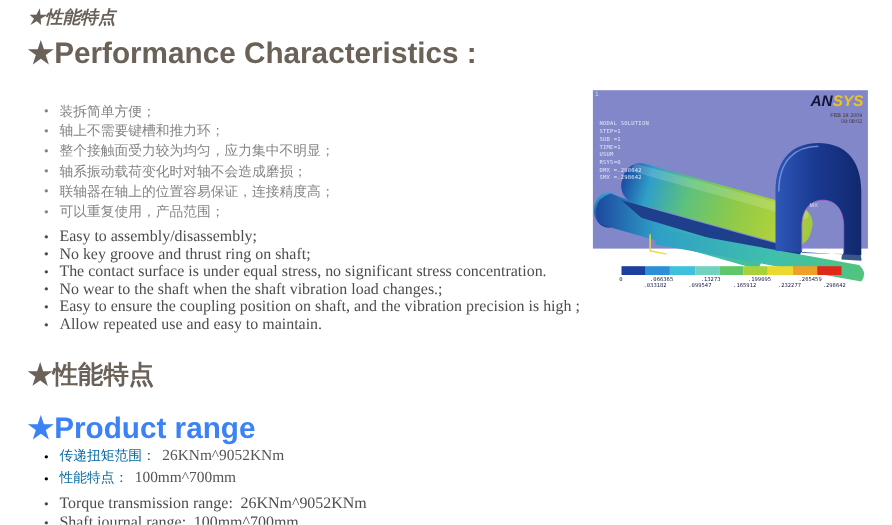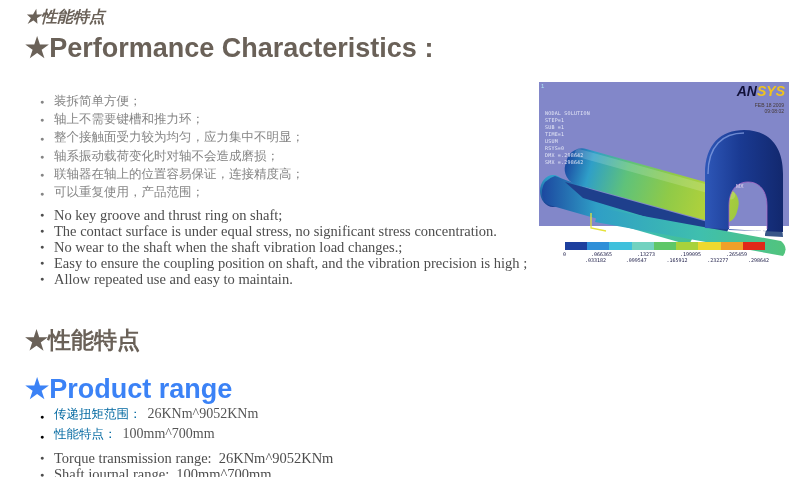--- a/index.html
+++ b/index.html
@@ -20,21 +20,21 @@
   #perf-list-cn{left:28px;top:80px;font-size:12.5px;color:#848484;}
   #perf-list-cn li{height:18.3px;}
   #perf-list-en{left:28px;top:195px;font-family:"Liberation Serif",serif;font-size:14.5px;color:#4d4d4d;}
   #perf-list-en li{height:16px;}
 
   #prod-list-cn{left:28px;top:394px;}
   #prod-list-cn li{height:20px;align-items:baseline;}
   #prod-list-cn .lbl{font-size:12.5px;color:#0369a1;}
   #prod-list-cn .val{font-family:"Liberation Serif",serif;font-size:14px;color:#555;margin-left:6px;}
   #prod-list-en{left:28px;top:438px;font-family:"Liberation Serif",serif;font-size:14.5px;color:#4d4d4d;}
-  #prod-list-en li{height:16.5px;align-items:center;}
+  #prod-list-en li{height:16.5px;align-items:flex-start;}
   #prod-list-en .val{margin-left:7px;}
 
   
   #ansys-panel{position:absolute;left:539px;top:82px;width:250px;height:144px;background:#8287c9;}
   #ansys-panel .win-num{position:absolute;left:2px;top:1px;font-size:6px;color:#aee4f2;line-height:6px;}
   #ansys-panel .info{position:absolute;left:6px;top:7px;font-family:"DejaVu Sans Mono",monospace;
     font-size:5px;line-height:7px;color:#e3e6f6;letter-spacing:.2px;white-space:pre;}
   #ansys-panel .logo{position:absolute;right:4px;top:2px;font-style:italic;font-weight:bold;font-size:14px;line-height:14px;}
   #ansys-panel .logo .an{color:#12123a;}
   #ansys-panel .logo .sys{color:#efc31e;}
@@ -57,20 +57,21 @@
 <li>装拆简单方便；</li>
     <li>轴上不需要键槽和推力环；</li>
     <li>整个接触面受力较为均匀，应力集中不明显；</li>
     <li>轴系振动载荷变化时对轴不会造成磨损；</li>
     <li>联轴器在轴上的位置容易保证，连接精度高；</li>
     <li>可以重复使用，产品范围；</li>
   </ul>
 
 <ul id="perf-list-en">
 
+<li>Easy to assembly/disassembly;</li>
     <li>No key groove and thrust ring on shaft;</li>
     <li>The contact surface is under equal stress, no significant stress concentration.</li>
     <li>No wear to the shaft when the shaft vibration load changes.;</li>
     <li>Easy to ensure the coupling position on shaft, and the vibration precision is high ;</li>
     <li>Allow repeated use and easy to maintain.</li>
   </ul>
 
 <h1 class="hdr" id="prod-title-cn" style="color: rgb(106, 97, 88);">★性能特点</h1>
 <h1 class="hdr" id="prod-title-en" style="color: #3b82f6; margin-top: 19px;">★Product range</h1>
 

